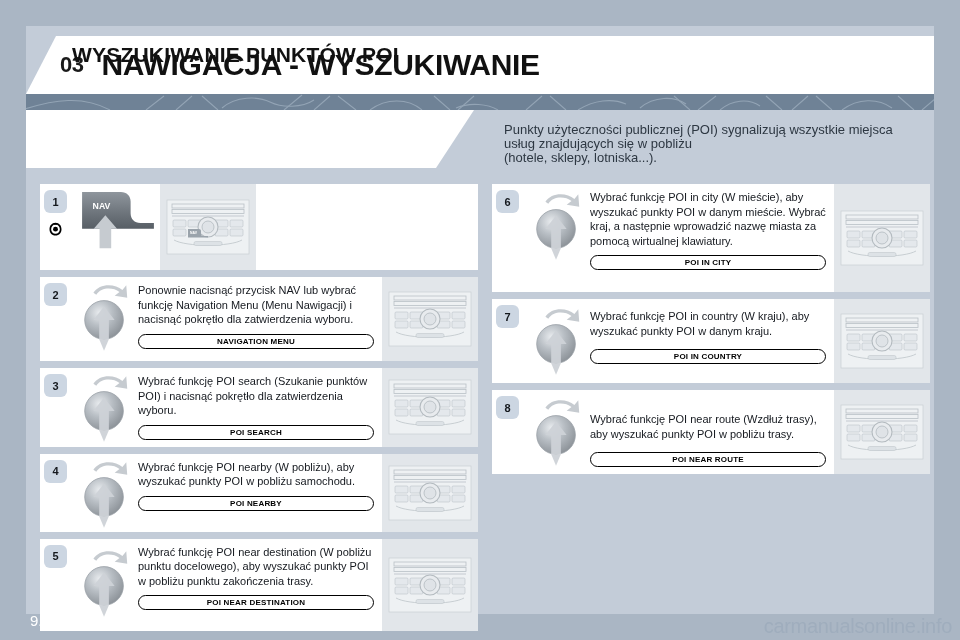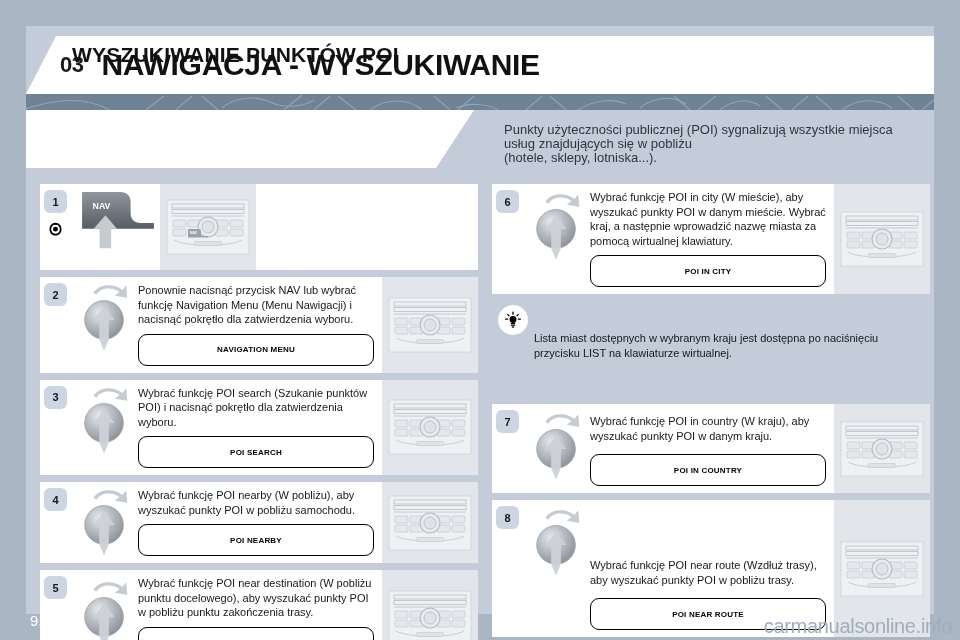--- a/index.html
+++ b/index.html
@@ -152,21 +152,21 @@
     flex: 1 1 auto;
     padding: 6px 8px 7px 0;
   }
   .step-text {
     font-size: 11px;
     line-height: 14.5px;
     color: #15191f;
   }
   .pill {
     margin-top: 7px;
-    height: 32px;
+    height: 15px;
     border: 1.6px solid #000000;
     border-radius: 9px;
     background: #ffffff;
     display: flex;
     align-items: center;
     justify-content: center;
     font-size: 8px;
     font-weight: bold;
     letter-spacing: 0.2px;
     color: #000000;
@@ -490,28 +490,20 @@
         <div class="step-text">Wybrać funkcję POI in city (W mieście), aby wyszukać punkty POI w danym mieście. Wybrać kraj, a następnie wprowadzić nazwę miasta za pomocą wirtualnej klawiatury.</div>
         <div class="pill">POI IN CITY</div>
       </div>
       <div class="step-radio-col">
         <svg class="glyph-svg" width="84" height="56" viewBox="0 0 84 56">
             <use href="#sym-radio"></use>
           </svg>
       </div>
     </div>
 
-    <div class="note">
-      <div class="note-bulb">
-        <svg class="glyph-svg" width="18" height="18" viewBox="0 0 22 22">
-            <use href="#sym-bulb"></use>
-          </svg>
-      </div>
-      <div class="note-text">Lista miast dostępnych w wybranym kraju jest dostępna po naciśnięciu przycisku LIST na klawiaturze wirtualnej.</div>
-    </div>
 
     <div class="step" style="min-height:84px;">
       <div class="step-badge-col">
         <div class="badge">7</div>
       </div>
       <div class="step-glyph-col">
         <svg class="glyph-svg" width="58" height="74" viewBox="0 0 60 76" style="margin-top:6px;">
           <use href="#sym-rotary"></use>
         </svg>
       </div>
@@ -528,21 +520,21 @@
 
     <div class="step" style="min-height:84px;">
       <div class="step-badge-col">
         <div class="badge">8</div>
       </div>
       <div class="step-glyph-col">
         <svg class="glyph-svg" width="58" height="74" viewBox="0 0 60 76" style="margin-top:6px;">
           <use href="#sym-rotary"></use>
         </svg>
       </div>
-      <div class="step-body" style="padding-top:22px;margin-top:36px;">
+      <div class="step-body" style="padding-top:22px;">
         <div class="step-text">Wybrać funkcję POI near route (Wzdłuż trasy), aby wyszukać punkty POI w pobliżu trasy.</div>
         <div class="pill" style="margin-top:11px;">POI NEAR ROUTE</div>
       </div>
       <div class="step-radio-col">
         <svg class="glyph-svg" width="84" height="56" viewBox="0 0 84 56">
             <use href="#sym-radio"></use>
           </svg>
       </div>
     </div>
 

